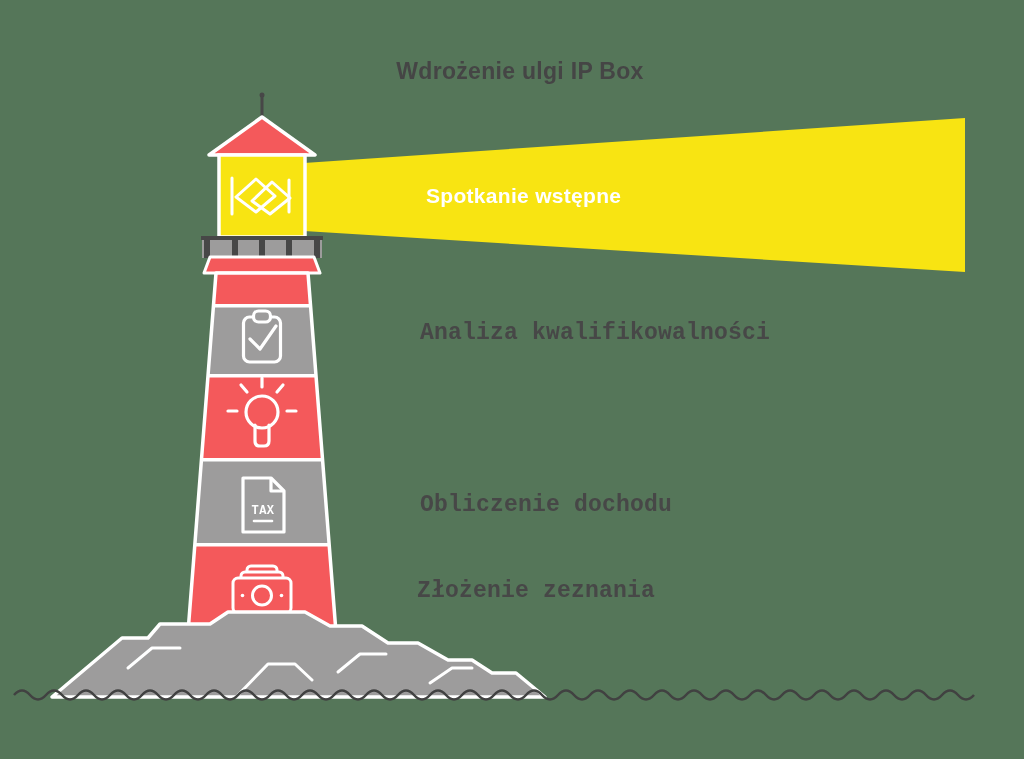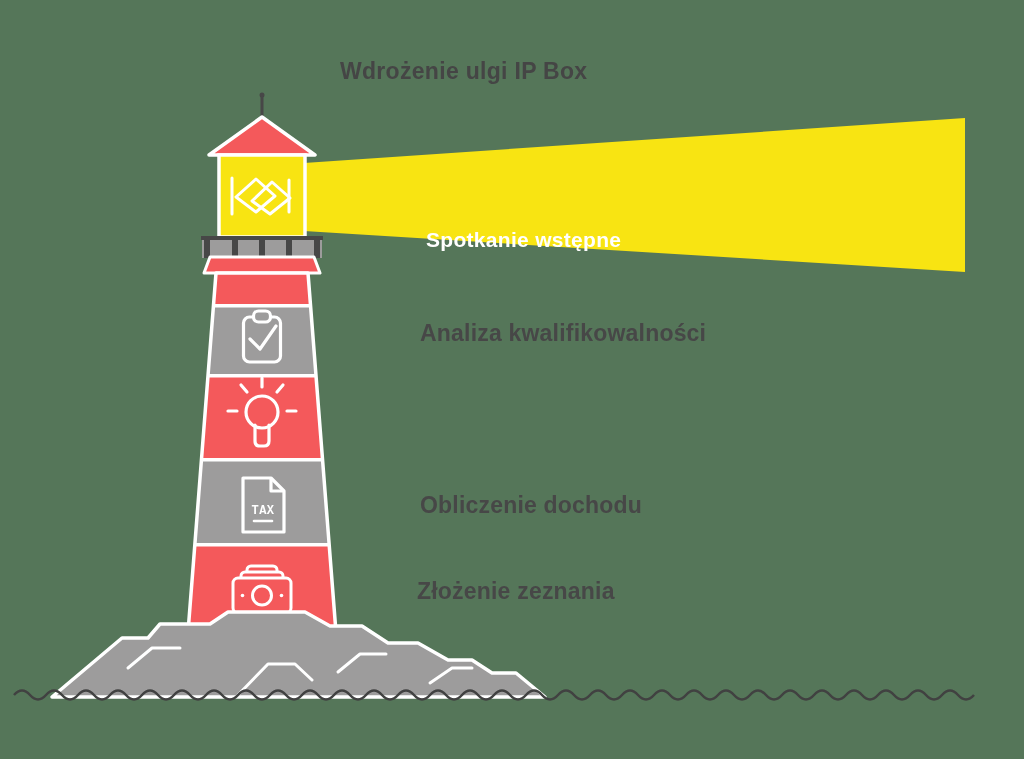--- a/index.html
+++ b/index.html
@@ -3,24 +3,24 @@
 <meta charset="utf-8">
 <style>
   html,body{margin:0;padding:0;}
   body{font-family:"Liberation Sans", sans-serif;}
   .stage{
     position:relative;width:1024px;height:759px;overflow:hidden;
     background:#557659;
   }
   .stage svg{position:absolute;left:0;top:0;}
   .txt{position:absolute;white-space:nowrap;}
-  .title{left:340px;top:58px;width:360px;
+  .title{left:340px;top:58px;width:360px;text-align:center;
          font-size:23px;font-weight:700;color:#454545;letter-spacing:.3px;}
-  .beam-label{left:426px;top:184px;font-size:21px;font-weight:600;color:#ffffff;letter-spacing:.3px;margin-top:44px;}
-  .step-label{font-size:23px;font-weight:700;color:#474747;letter-spacing:.2px;}
+  .beam-label{left:426px;top:184px;font-size:21px;font-weight:600;color:#ffffff;letter-spacing:.3px;}
+  .step-label{font-size:23px;font-weight:700;color:#474747;letter-spacing:.2px;font-family:Liberation Mono, monospace;}
   .s1{left:420px;top:320px;}
   .s2{left:420px;top:406px;}
   .s3{left:420px;top:492px;}
   .s4{left:417px;top:578px;}
 </style>
 </head>
 <body>
 
 <div class="stage">
 

